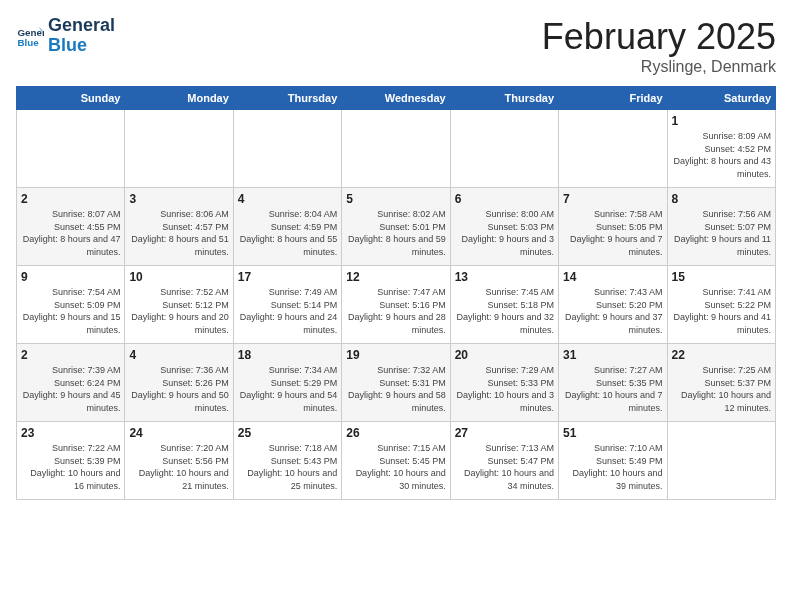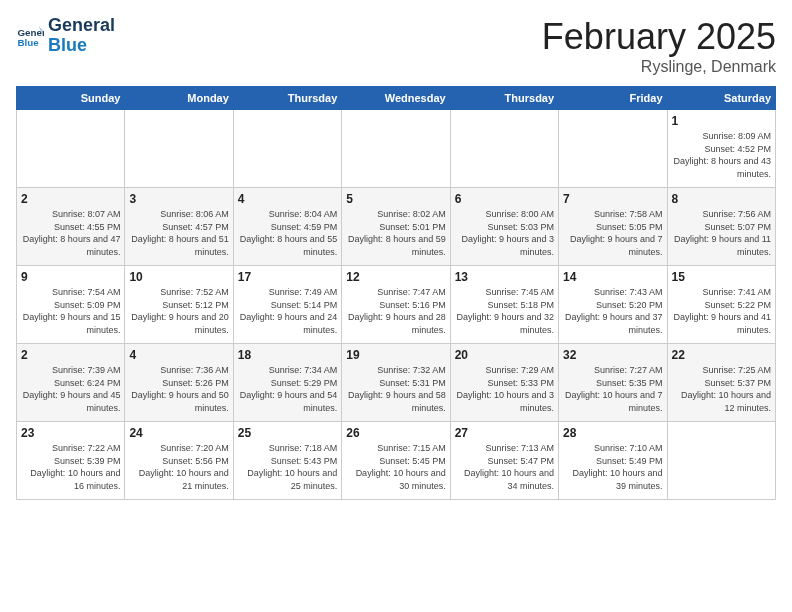--- a/index.html
+++ b/index.html
@@ -249,21 +249,21 @@
 Sunset: 5:31 PM
 Daylight: 9 hours and 58 minutes.</div>
           </td>
           <td>
             <span class="day-number">20</span>
             <div class="day-info">Sunrise: 7:29 AM
 Sunset: 5:33 PM
 Daylight: 10 hours and 3 minutes.</div>
           </td>
           <td>
-            <span class="day-number">32</span>
+            <span class="day-number">31</span>
             <div class="day-info">Sunrise: 7:27 AM
 Sunset: 5:35 PM
 Daylight: 10 hours and 7 minutes.</div>
           </td>
           <td>
             <span class="day-number">22</span>
             <div class="day-info">Sunrise: 7:25 AM
 Sunset: 5:37 PM
 Daylight: 10 hours and 12 minutes.</div>
           </td>
@@ -293,21 +293,21 @@
 Sunset: 5:45 PM
 Daylight: 10 hours and 30 minutes.</div>
           </td>
           <td>
             <span class="day-number">27</span>
             <div class="day-info">Sunrise: 7:13 AM
 Sunset: 5:47 PM
 Daylight: 10 hours and 34 minutes.</div>
           </td>
           <td>
-            <span class="day-number">28</span>
+            <span class="day-number">51</span>
             <div class="day-info">Sunrise: 7:10 AM
 Sunset: 5:49 PM
 Daylight: 10 hours and 39 minutes.</div>
           </td>
           <td class="empty-cell"></td>
         </tr>
       </tbody>
   </table>
 </div>
 

